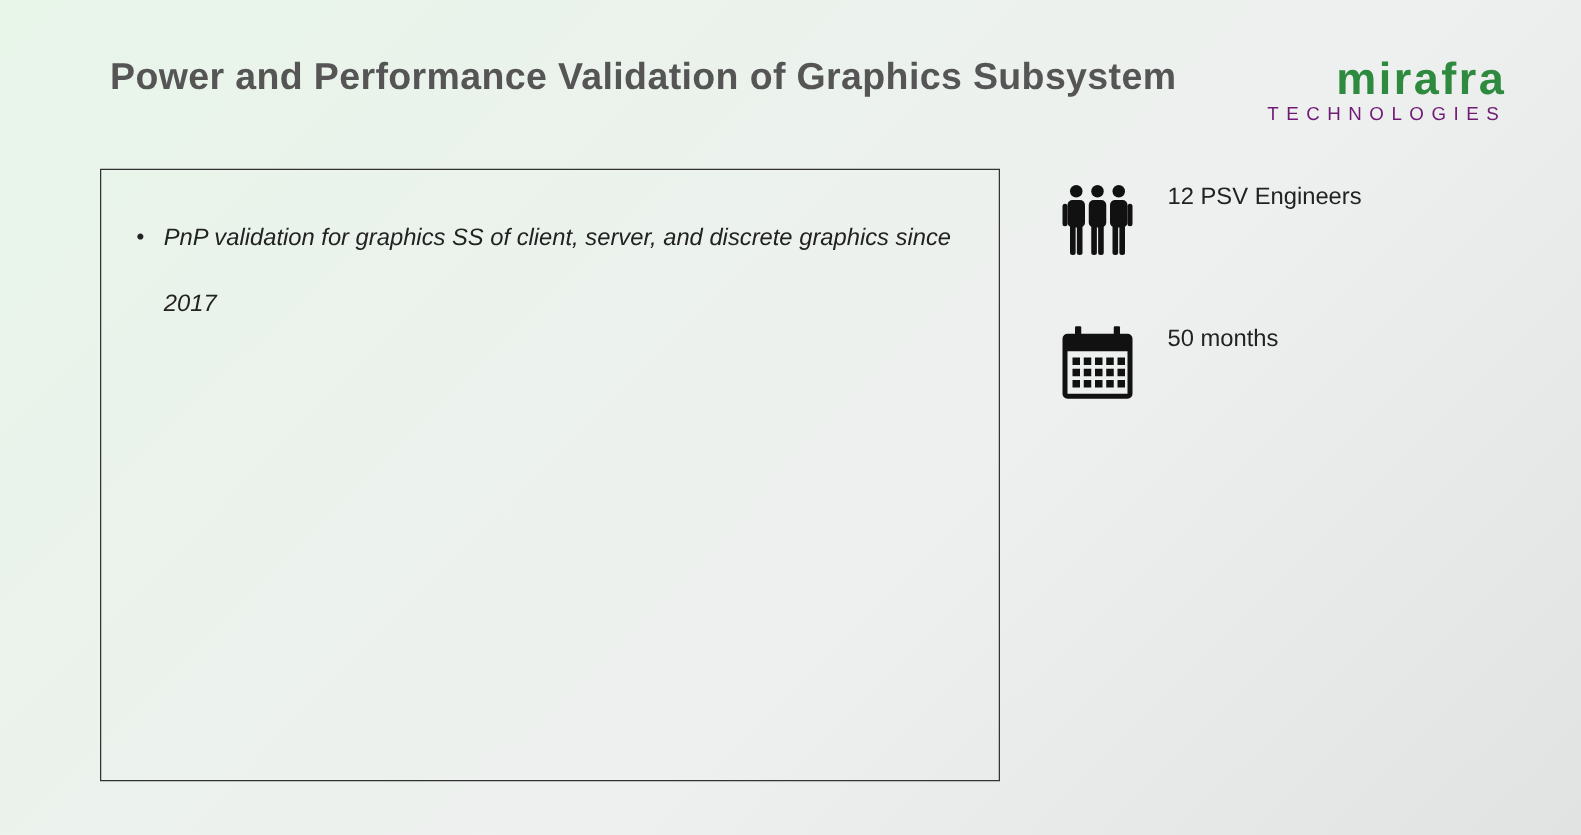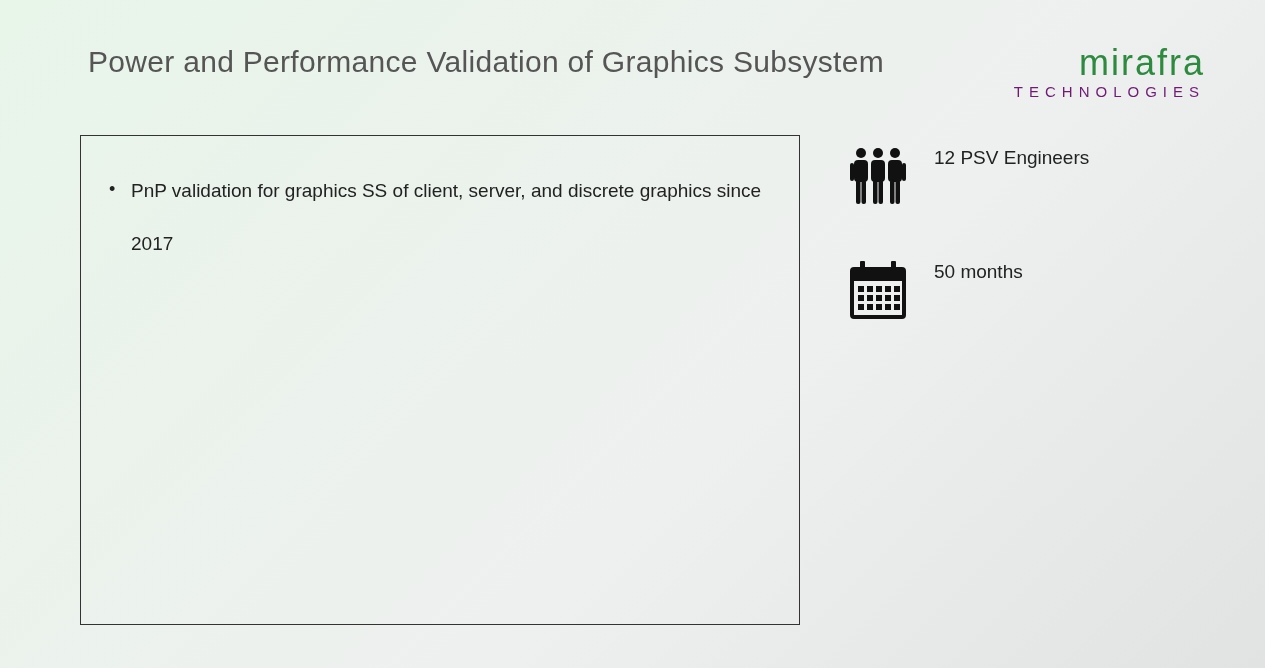--- a/index.html
+++ b/index.html
@@ -5,34 +5,34 @@
     * { margin: 0; padding: 0; box-sizing: border-box; }
     body {
       width: 1265px;
       height: 668px;
       background: linear-gradient(135deg, #e8f5e9 0%, #eef0ef 60%, #e0e3e2 100%);
       font-family: Arial, Helvetica, sans-serif;
       position: relative;
       overflow: hidden;
     }
     .header { position: absolute; top: 45px; left: 88px; right: 60px; display: flex; justify-content: space-between; align-items: flex-start; }
-    .title { font-size: 30px; color: #555; font-weight: 400; letter-spacing: 0.3px; }
+    .title { font-size: 30px; color: #555; font-weight: 700; letter-spacing: 0.3px; }
     .logo { text-align: right; }
-    .logo-name { font-size: 36px; color: #2d8a3e; font-weight: 400; letter-spacing: 2px; line-height: 1; }
+    .logo-name { font-size: 36px; color: #2d8a3e; font-weight: 700; letter-spacing: 2px; line-height: 1; }
     .logo-sub { font-size: 15px; color: #701a75; letter-spacing: 6px; margin-top: 2px; }
     .content-box {
       position: absolute;
       top: 135px;
       left: 80px;
       width: 720px;
       height: 490px;
       border: 1.5px solid #333;
       padding: 28px 36px 28px 20px;
     }
-    .content-box ul { list-style: none; }
+    .content-box ul { list-style: none; font-style: italic; }
     .content-box li {
       font-size: 19px;
       color: #222;
       line-height: 2.8;
       position: relative;
       padding-left: 30px;
     }
     .content-box li::before {
       content: "•";
       position: absolute;

